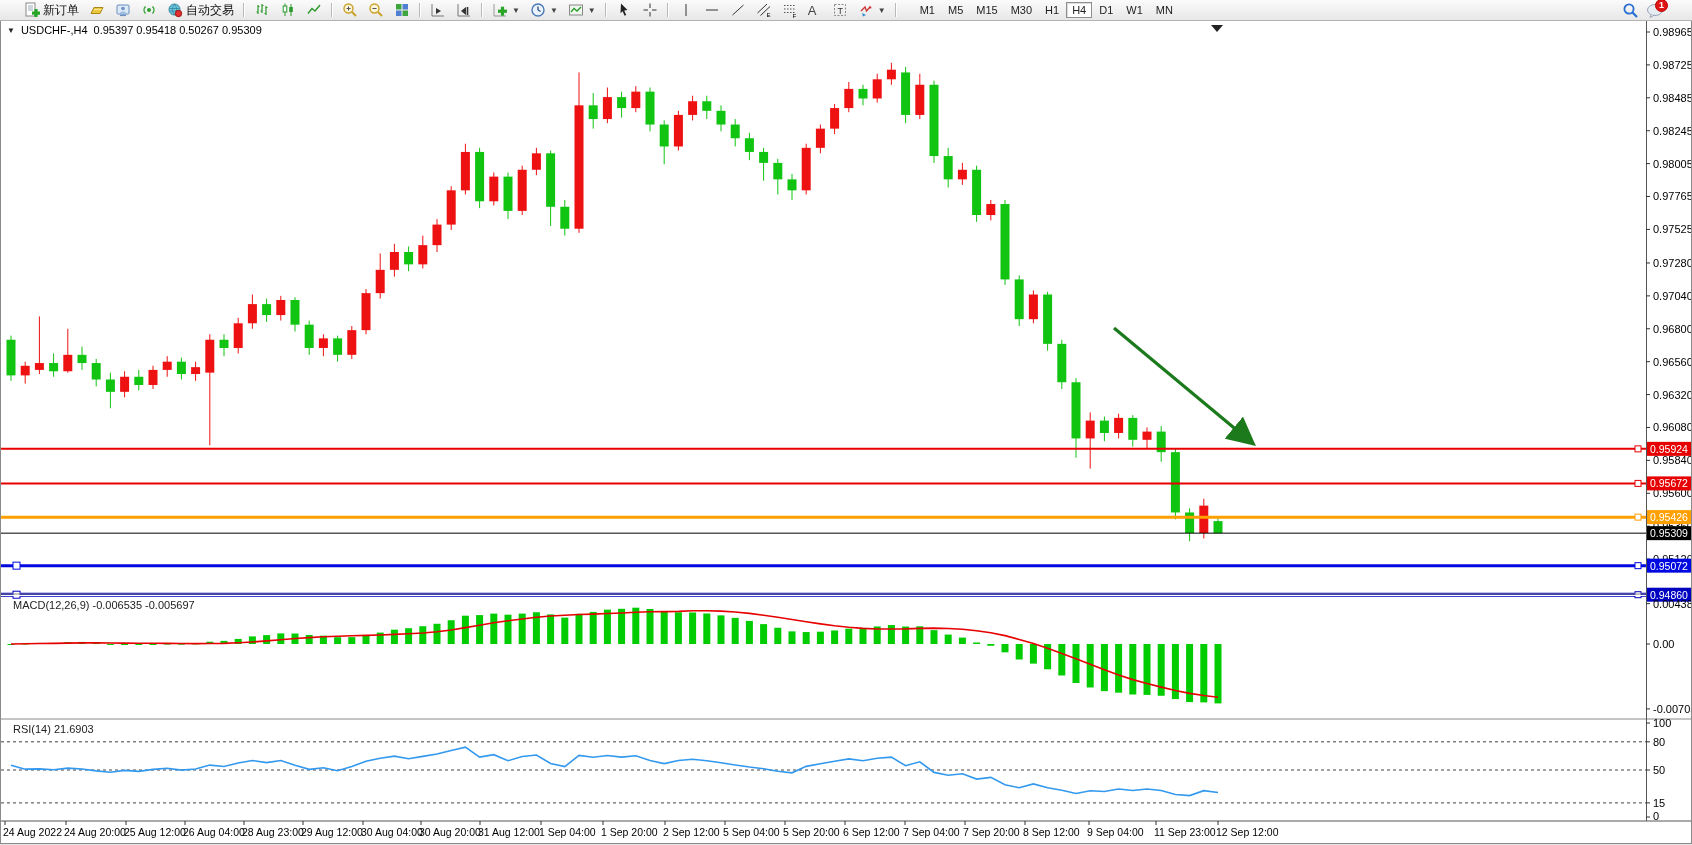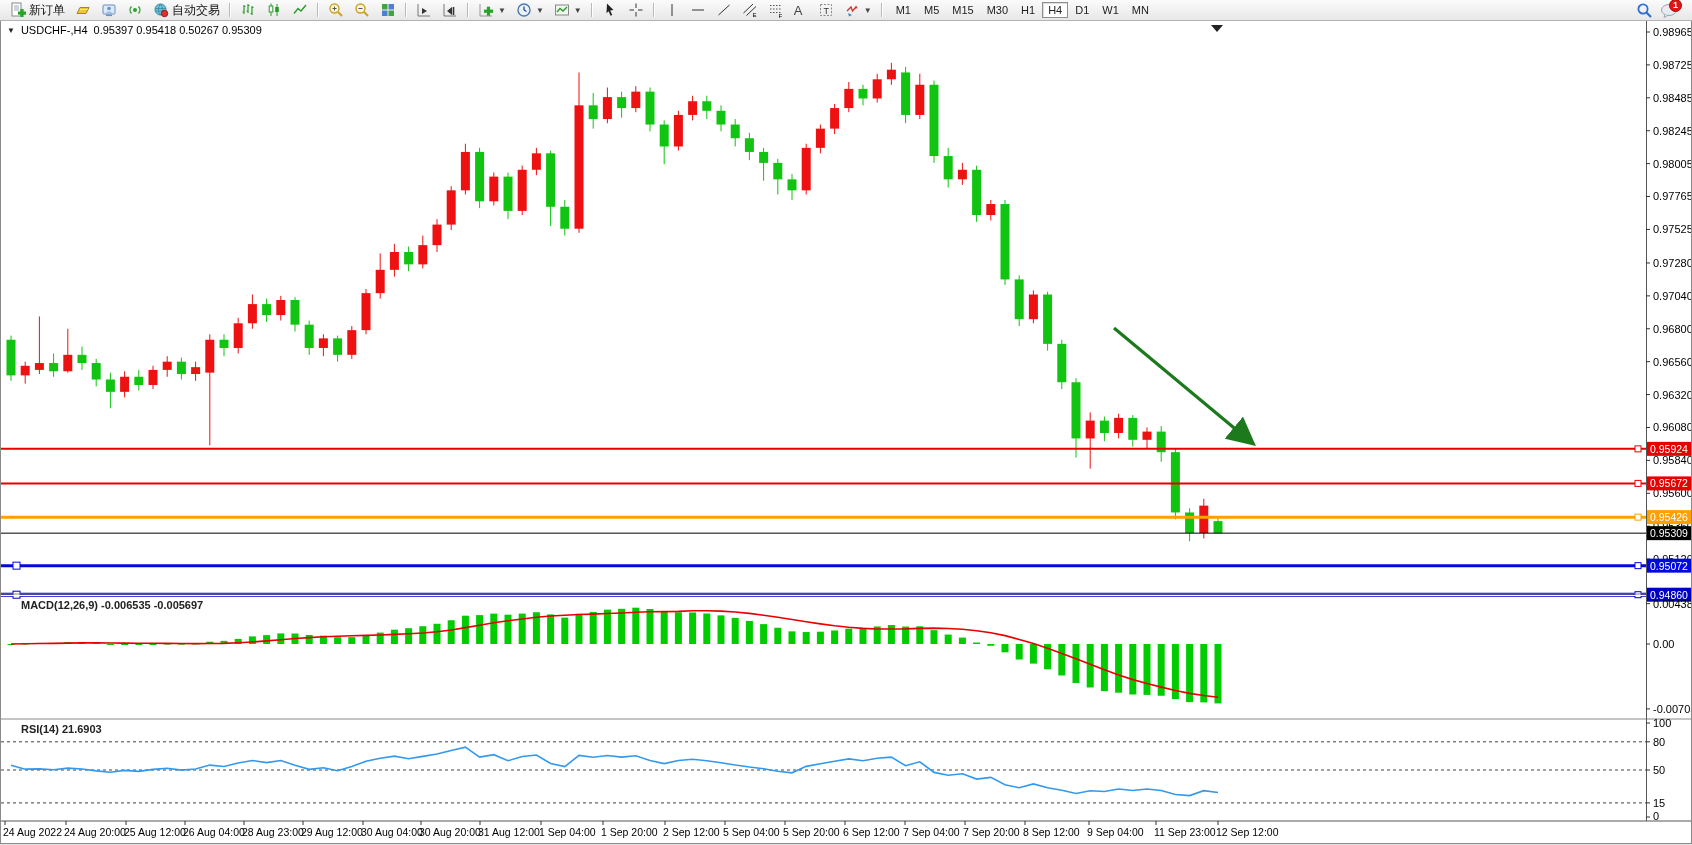--- a/index.html
+++ b/index.html
@@ -1,39 +1,39 @@
 <!DOCTYPE html>
 <html><head>
 <meta charset="utf-8">
 <style>
   html,body{margin:0;padding:0;background:#e4e4e4;width:1692px;height:845px;overflow:hidden;
     font-family:"Liberation Sans",sans-serif;-webkit-font-smoothing:antialiased;}
   .toolbar{height:20px;display:flex;align-items:center;background:linear-gradient(#fbfbfb,#e7e7e7);
-    border-bottom:1px solid #b3b3b3;padding:0 6px;gap:2px;white-space:nowrap;}
+    border-bottom:1px solid #b3b3b3;padding:0 20px;gap:2px;white-space:nowrap;}
   .tb{display:flex;align-items:center;gap:3px;border:1px solid transparent;padding:0 3px;height:18px;
     background:transparent;font-family:"Liberation Sans",sans-serif;font-size:12px;color:#111;cursor:default;}
   .ic{display:inline-flex;align-items:center;justify-content:center;width:16px;height:16px;}
   .sep{width:1px;height:14px;background:#b9b9b9;border-right:1px solid #fff;margin:0 3px;}
   .glyph{font-size:12px;color:#333;width:14px;text-align:center;}
   .caret{font-size:8px;color:#444;margin-left:1px;}
-  .tfbar{display:flex;align-items:center;gap:1px;margin-left:2px;}
+  .tfbar{display:flex;align-items:center;gap:1px;margin-left:12px;}
   .tf{font-size:11px;color:#222;padding:1px 5px;border:1px solid transparent;cursor:default;}
   .tf.active{background:#fff;border:1px solid #8f8f8f;box-shadow:inset 1px 1px 1px rgba(0,0,0,.15);}
   .tb-right{margin-left:auto;display:flex;align-items:center;gap:8px;padding-right:6px;}
   .chat-wrap{position:relative;width:20px;height:16px;}
   .badge{position:absolute;top:-3px;right:-2px;background:#e01616;color:#fff;font-size:9px;font-weight:bold;
     border-radius:50%;width:11px;height:11px;line-height:11px;text-align:center;border:1px solid #b00;}
   .chart-window{position:relative;width:1690px;height:822px;background:#fff;border:1px solid #8a8a8a;border-top:none;}
   #csvg{position:absolute;left:0;top:0;}
   #csvg text{font-family:"Liberation Sans",sans-serif;font-size:11px;fill:#000;}
   #csvg text.dt{font-size:10.5px;}
   #csvg text.box{fill:#fff;font-size:10.5px;}
   .chart-title{position:absolute;left:6px;top:3px;font-size:11px;color:#000;display:flex;gap:6px;align-items:center;z-index:5;}
   .tri{font-size:8px;color:#222;}
-  .pane-label{position:absolute;left:20px;font-size:11px;color:#222;z-index:5;font-weight:bold;}
+  .pane-label{position:absolute;left:12px;font-size:11px;color:#222;z-index:5;}
   #macdLabel{top:578px;}
   #rsiLabel{top:702px;}
 </style>
 </head>
 <body>
 
 <div class="toolbar">
   <button class="tb">
     <span class="ic">
       <svg width="16" height="16">

